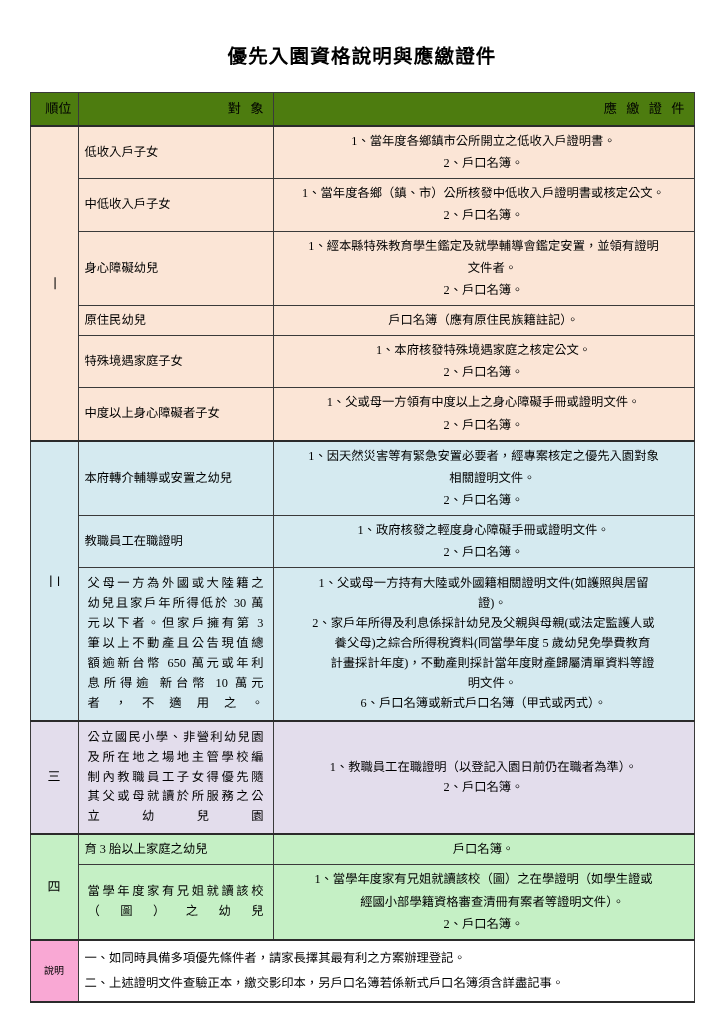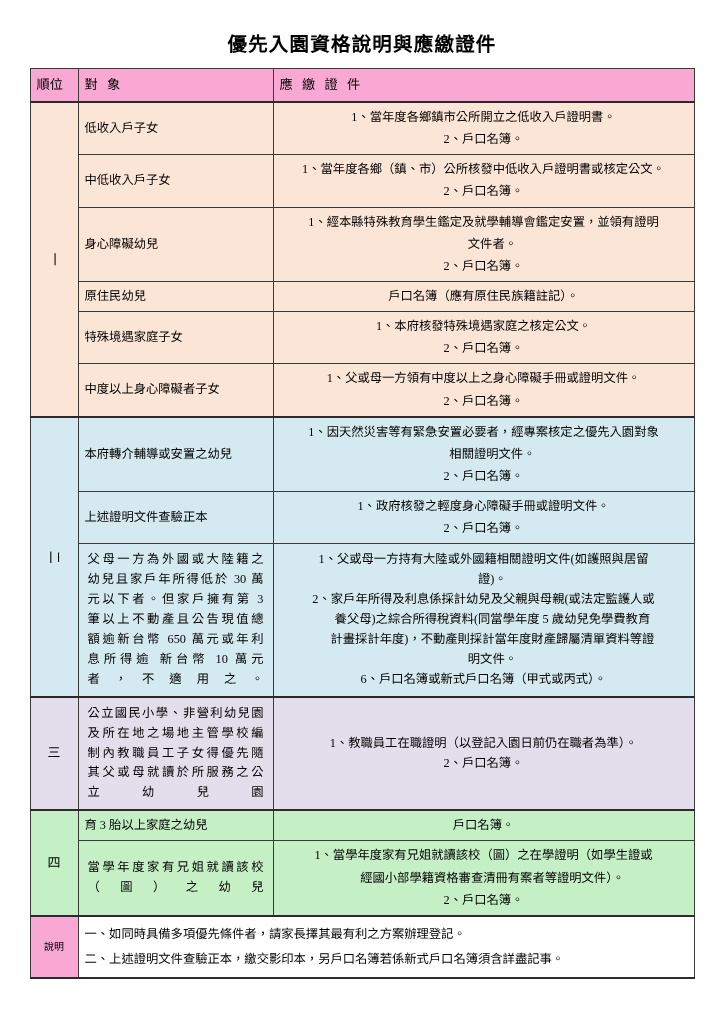--- a/index.html
+++ b/index.html
@@ -19,21 +19,21 @@
     height: 1024px;
     box-sizing: border-box;
     padding: 0;
     position: relative;
   }
   .doc-title {
     text-align: center;
     font-size: 19.5px;
     font-weight: bold;
     letter-spacing: 1.2px;
-    margin: 0;
+    margin: 12px;
     padding: 28px 0 11px 0;
     font-family: "Liberation Serif", "DejaVu Serif", serif;
   }
   table.main {
     border-collapse: collapse;
     width: 664px;
     margin: 0 auto;
     table-layout: fixed;
     font-size: 12.3px;
     line-height: 1.72;
@@ -43,25 +43,25 @@
     padding: 3px 6px;
     vertical-align: middle;
     font-weight: normal;
   }
   
   col.c-rank  { width: 48px; }
   col.c-obj   { width: 195px; }
   col.c-doc   { width: 421px; }
 
   thead td {
-    text-align: left;
+    text-align: right;
     font-weight: bold;
     font-size: 13.2px;
     letter-spacing: 3px;
-    background: #f9a8d4;
+    background: #4d7c0f;
     padding: 6px 4px;
     height: 26px;
   }
   thead td.hdr-rank { letter-spacing: 0px; }
 
   td.rank {
     text-align: center;
     font-size: 13px;
     vertical-align: middle;
     padding: 0;
@@ -194,21 +194,21 @@
         <tr class="sec-top">
           <td class="rank sec-b" rowspan="3"><span class="rot">二</span></td>
           <td class="obj sec-b">本府轉介輔導或安置之幼兒</td>
           <td class="docs sec-b">
             <span class="item">1、因天然災害等有緊急安置必要者，經專案核定之優先入園對象</span>
             <span class="cont">相關證明文件。</span>
             <span class="item">2、戶口名簿。</span>
           </td>
         </tr>
         <tr>
-          <td class="obj sec-b">上述證明文件查驗正本</td>
+          <td class="obj sec-b">教職員工在職證明</td>
           <td class="docs sec-b">
             <span class="item">1、政府核發之輕度身心障礙手冊或證明文件。</span>
             <span class="item">2、戶口名簿。</span>
           </td>
         </tr>
         <tr>
           <td class="obj sec-b justify">
             <span class="ln">父母一方為外國或大陸籍之</span>
             <span class="ln">幼兒且家戶年所得低於 30 萬</span>
             <span class="ln">元以下者。但家戶擁有第 3</span>

